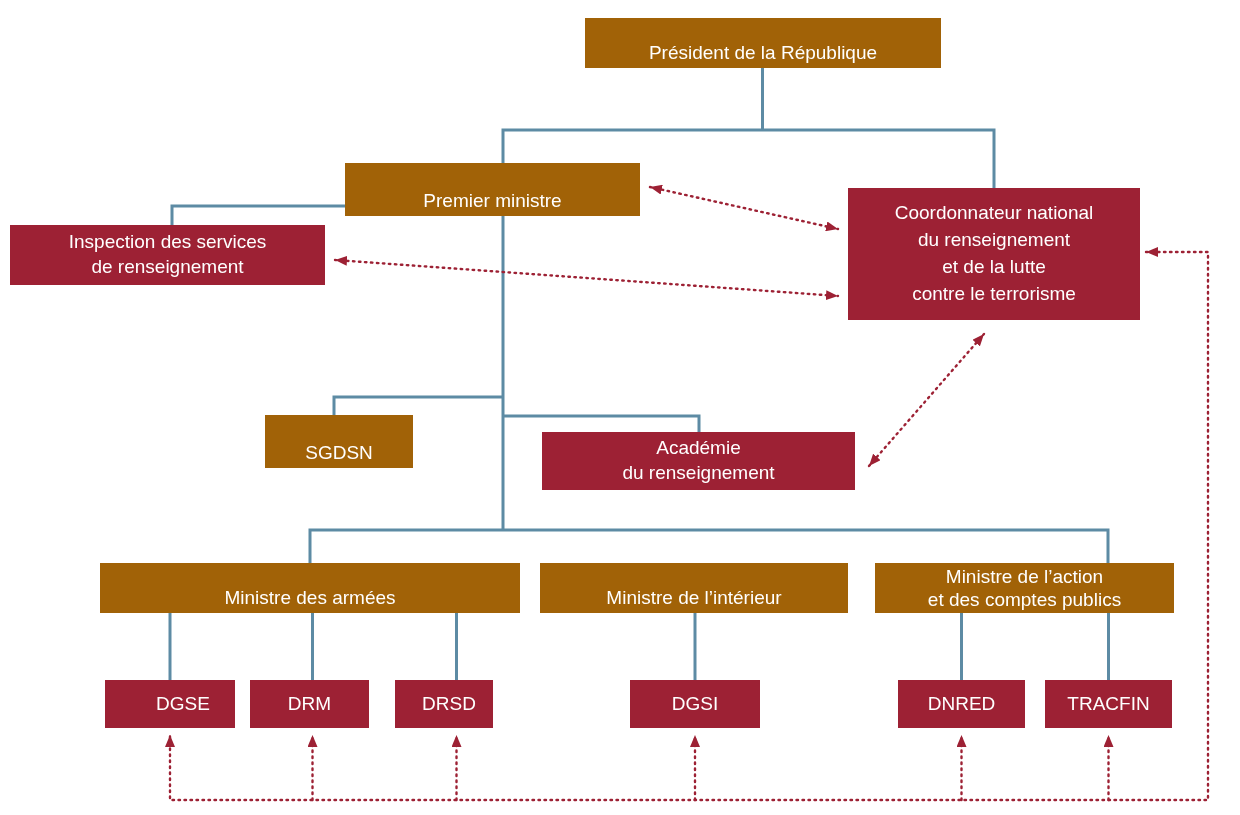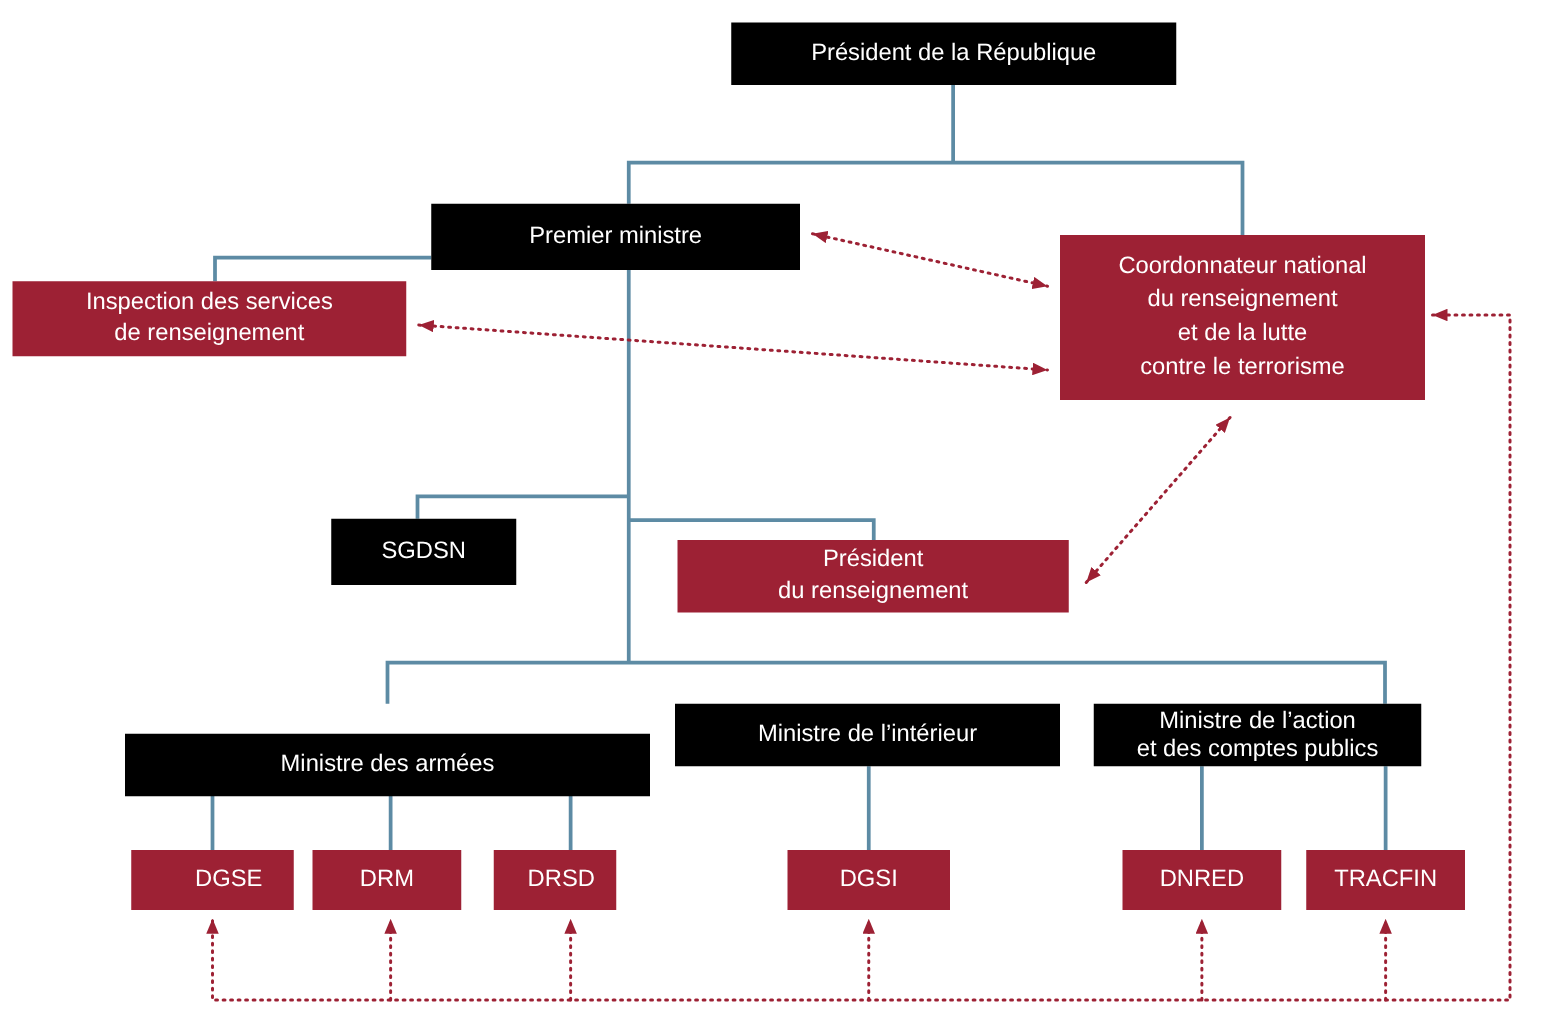--- a/index.html
+++ b/index.html
@@ -22,32 +22,32 @@
     align-items: center;
     justify-content: center;
     text-align: center;
     color: #ffffff;
     white-space: pre-line;
     font-size: 19px;
     line-height: 1.3;
     box-sizing: border-box;
     padding: 2px 6px;
   }
-  .teal { background: #000000; }
+  .teal { background: #a16207; align-items: flex-end; }
   .red  { background: #9d2134; }
 
   .n-president    { left:585px; top:18px;  width:356px; height:50px; }
   .n-premier      { left:345px; top:163px; width:295px; height:53px; }
   .n-coordonnateur{ left:848px; top:188px; width:292px; height:132px; line-height:1.42; }
   .n-inspection   { left:10px;  top:225px; width:315px; height:60px; }
   .n-sgdsn        { left:265px; top:415px; width:148px; height:53px; }
   .n-academie     { left:542px; top:432px; width:313px; height:58px; }
-  .n-armees       { left:100px; top:563px; width:420px; height:50px;margin-top:24px; }
+  .n-armees       { left:100px; top:563px; width:420px; height:50px; }
   .n-interieur    { left:540px; top:563px; width:308px; height:50px; }
-  .n-action       { left:875px; top:563px; width:262px; height:50px; line-height:1.22; }
+  .n-action       { left:875px; top:563px; width:299px; height:50px; line-height:1.22; }
   .n-dgse         { left:105px; top:680px; width:130px; height:48px;padding-left:32px; }
   .n-drm          { left:250px; top:680px; width:119px; height:48px; }
   .n-drsd         { left:395px; top:680px; width:98px; height:48px;padding-left:16px; }
   .n-dgsi         { left:630px; top:680px; width:130px; height:48px; }
   .n-dnred        { left:898px; top:680px; width:127px; height:48px; }
   .n-tracfin      { left:1045px;top:680px; width:127px; height:48px; }
 </style>
 </head>
 <body>
 
@@ -107,21 +107,21 @@
   <div class="node red n-inspection">
     <span>Inspection des services
 de renseignement</span>
   </div>
 
   <div class="node teal n-sgdsn">
     <span>SGDSN</span>
   </div>
 
   <div class="node red n-academie">
-    <span>Président
+    <span>Académie
 du renseignement</span>
   </div>
 
   <div class="node teal n-armees">
     <span>Ministre des armées</span>
   </div>
 
   <div class="node teal n-interieur">
     <span>Ministre de l’intérieur</span>
   </div>

